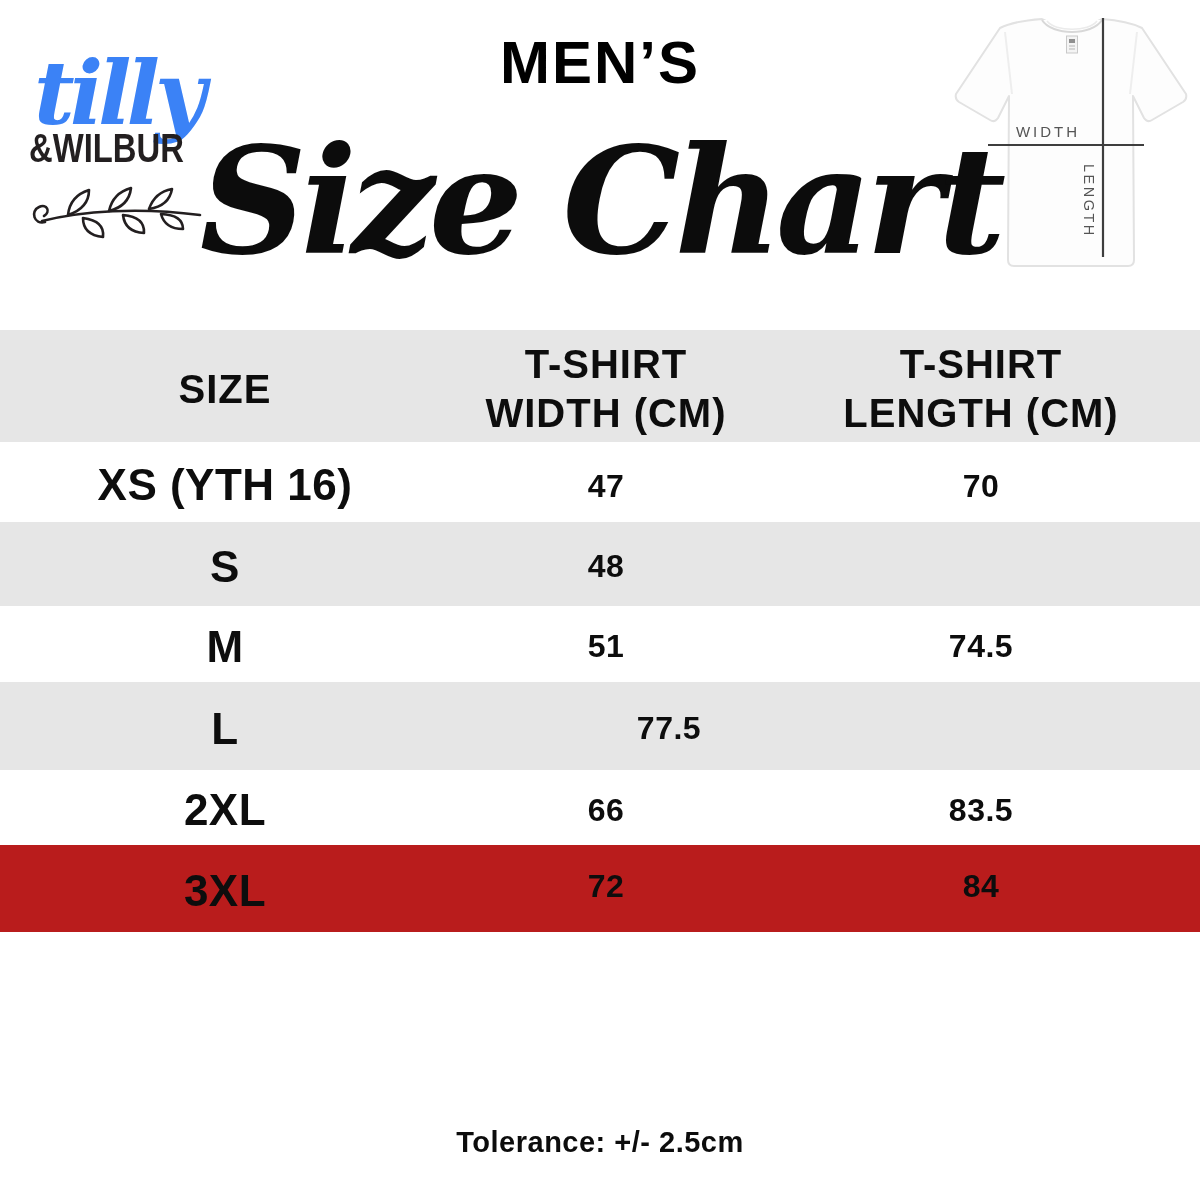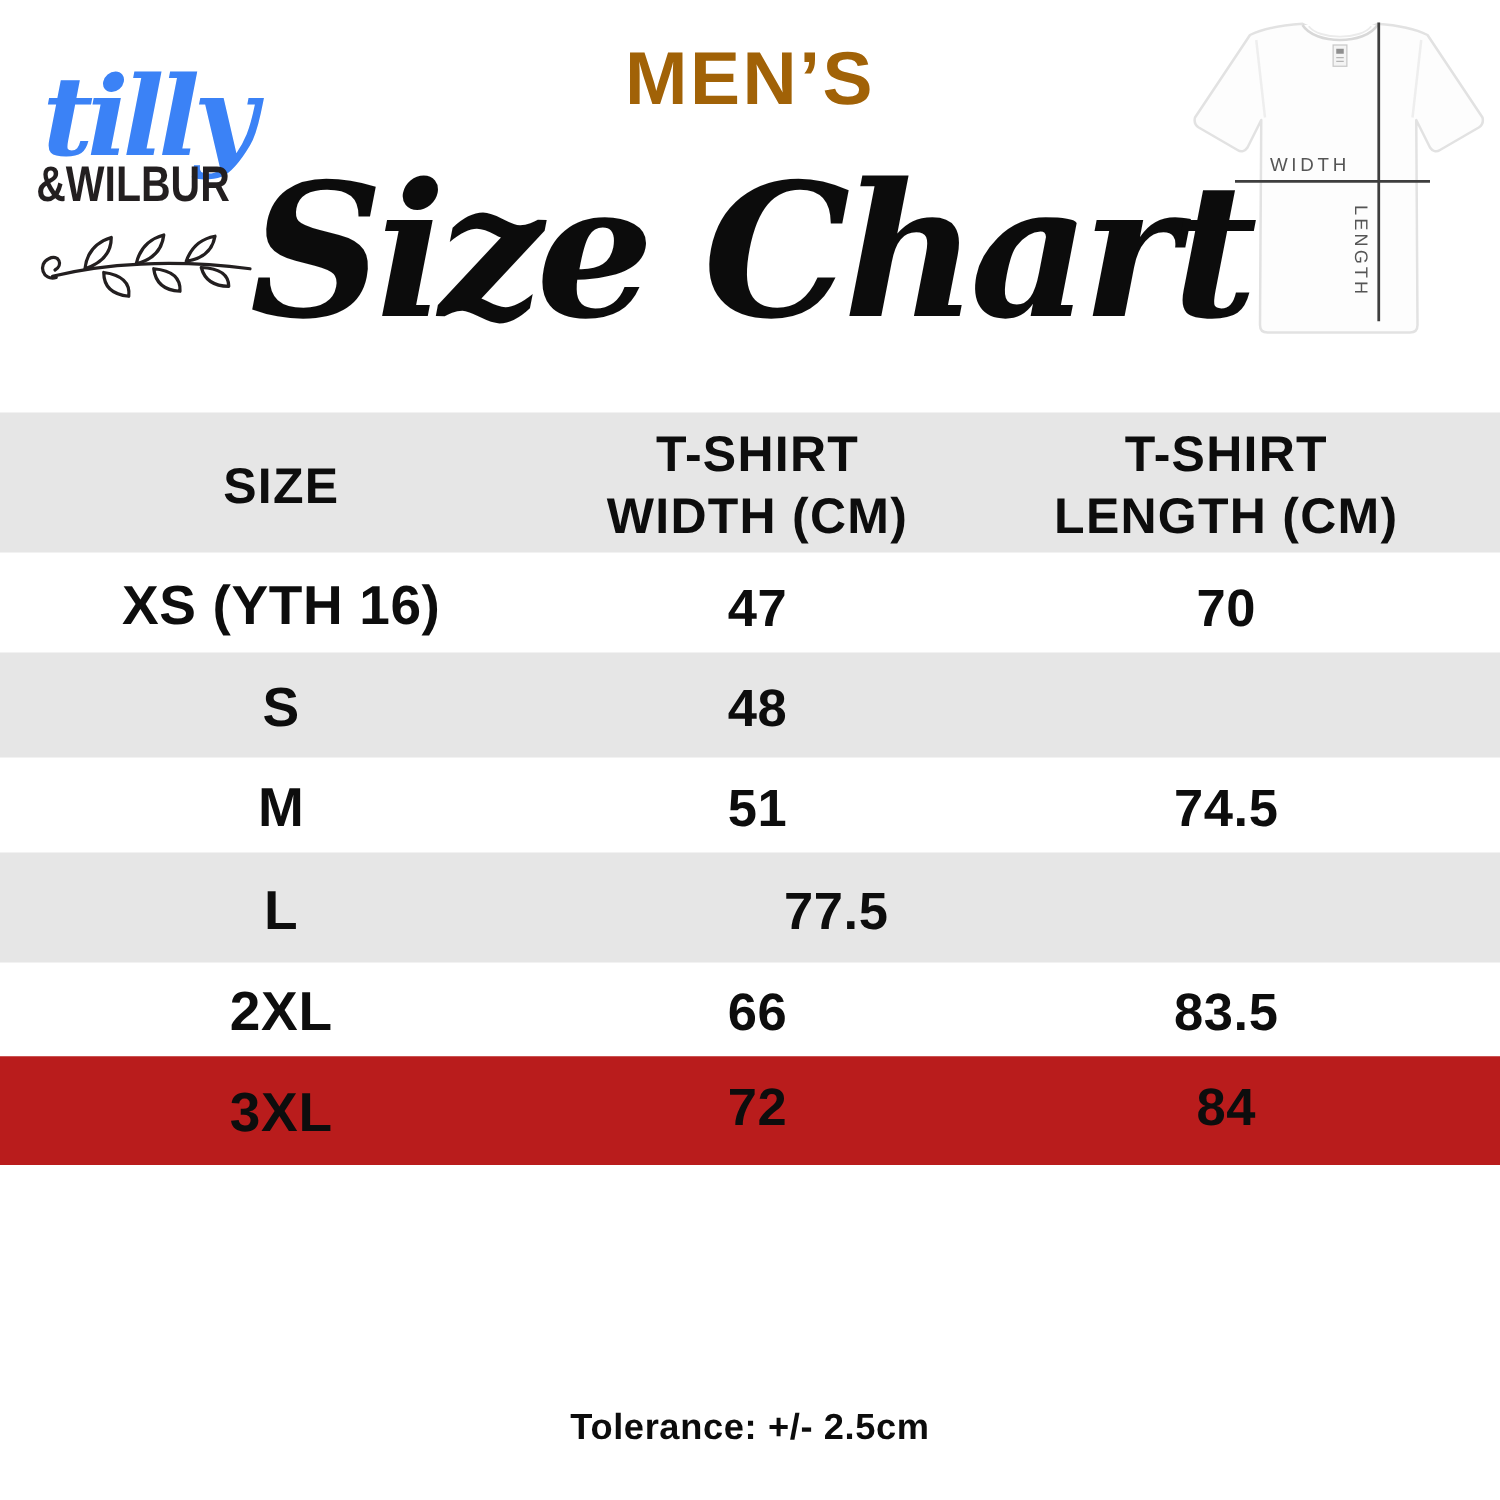--- a/index.html
+++ b/index.html
@@ -15,21 +15,21 @@
   }
   .logo-caps{
     font-weight:bold;font-size:40px;letter-spacing:0px;color:#231f20;
     transform:scaleX(0.82);transform-origin:left center;margin-top:-10px;margin-left:3px;
     white-space:nowrap;
   }
   .logo-branch{display:block;margin-top:2px;margin-left:4px;}
   
   .category{
     position:absolute;top:28px;left:0;width:1200px;text-align:center;
-    font-weight:bold;font-size:60px;letter-spacing:2px;color:#a16207;
+    font-weight:bold;font-size:60px;letter-spacing:2px;color:#000000;
   }
   .title{
     position:absolute;top:124px;left:0;width:1200px;text-align:center;
     font-family:"DejaVu Serif", serif;font-style:italic;font-weight:bold;
     font-size:148px;line-height:1.05;letter-spacing:-6px;color:#0c0c0c;white-space:nowrap;
   }
   
   .tee{position:absolute;left:948px;top:10px;}
   .tee text{font-family:"Liberation Sans", sans-serif;fill:#555555;}
   .w-label{font-size:15px;letter-spacing:3px;}
@@ -48,21 +48,21 @@
   .tbody .trow:nth-child(3){height:76px;}
   .tbody .trow:nth-child(4){height:88px;background:#e6e6e6;}
   .tbody .trow:nth-child(5){height:75px;}
   .tbody .trow:nth-child(6){height:87px;background:#b91c1c;}
   .tbody .trow:nth-child(7){height:83px;}
   .tbody .cell{
     display:flex;justify-content:center;align-items:center;height:100%;padding-top:5px;
     box-sizing:border-box;
   }
   .size-txt{font-size:44px;font-weight:bold;letter-spacing:0.5px;}
-  .num-txt{font-size:42px;font-weight:bold;letter-spacing:0.5px;}
+  .num-txt{font-size:32px;font-weight:bold;letter-spacing:0.5px;}
   .up4{transform:translateY(-5px);}
   .dn2{transform:translateY(2px);}
   
   .footer{
     position:absolute;top:1126px;left:0;width:1200px;text-align:center;
     font-size:29px;font-weight:bold;letter-spacing:0.5px;color:#0c0c0c;
   }
 </style>
 </head>
 <body>

